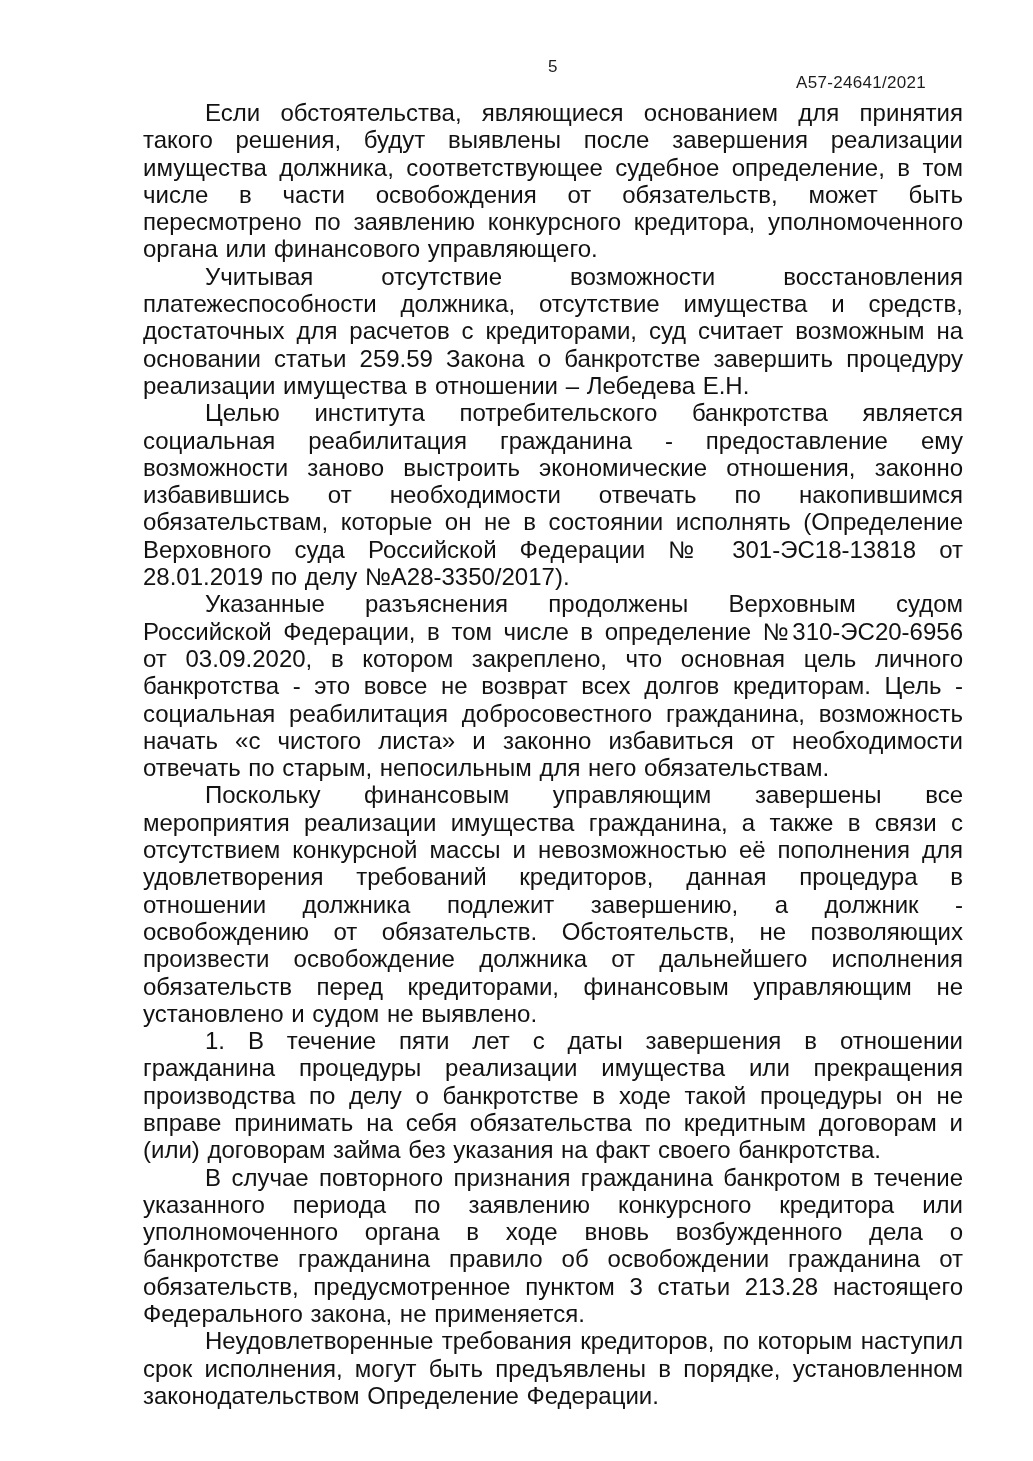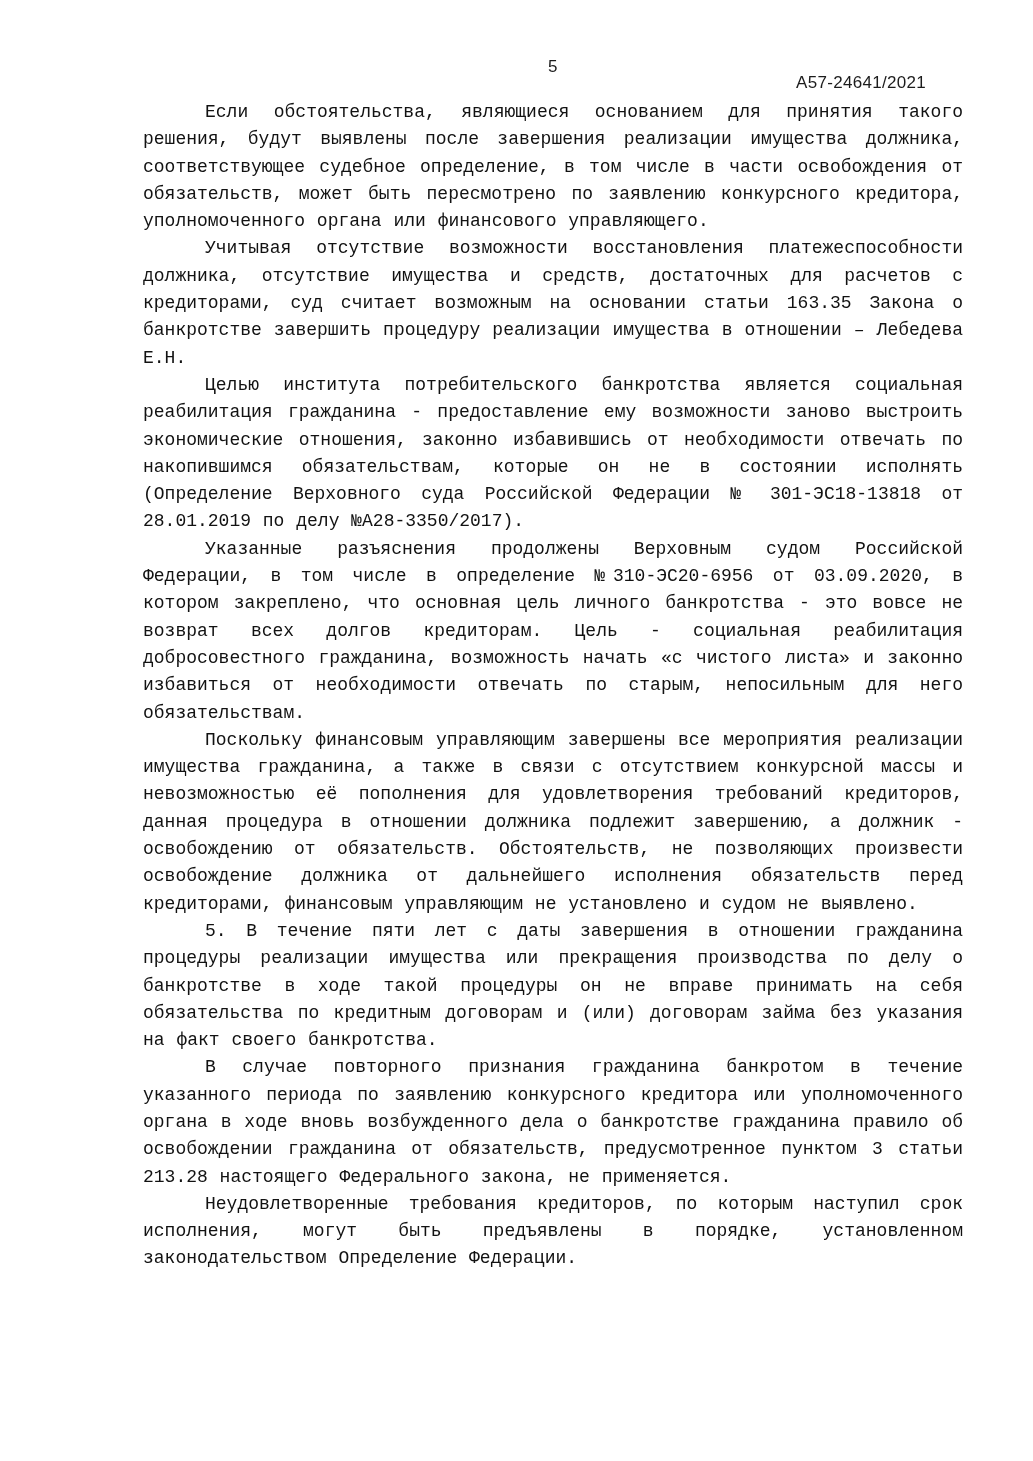--- a/index.html
+++ b/index.html
@@ -38,22 +38,22 @@
     right: 37px;
     top: 16px;
     letter-spacing: 0.3px;
     white-space: nowrap;
   }
   .content {
     position: absolute;
     top: 99px;
     left: 143px;
     width: 820px;
-    font-family: Liberation Mono, monospace;
-    font-size: 18px;
+    font-family: Liberation Sans, sans-serif;
+    font-size: 24px;
     line-height: 27.3px;
     color: #121212;
   }
   .content p {
     margin: 0;
     padding: 0;
     text-align: justify;
     text-indent: 62px;
     word-spacing: 1px;
   }
@@ -63,22 +63,22 @@
 
 <div class="page">
 
   <div class="header">
     <div class="page-number">5</div>
     <div class="case-number">А57-24641/2021</div>
   </div>
 
   <div class="content">
     <p>Если обстоятельства, являющиеся основанием для принятия такого решения, будут выявлены после завершения реализации имущества должника, соответствующее судебное определение, в том числе в части освобождения от обязательств, может быть пересмотрено по заявлению конкурсного кредитора, уполномоченного органа или финансового управляющего.</p>
-    <p>Учитывая отсутствие возможности восстановления платежеспособности должника, отсутствие имущества и средств, достаточных для расчетов с кредиторами, суд считает возможным на основании статьи 163.35 Закона о банкротстве завершить процедуру реализации имущества в отношении – Лебедева Е.Н.</p>
+    <p>Учитывая отсутствие возможности восстановления платежеспособности должника, отсутствие имущества и средств, достаточных для расчетов с кредиторами, суд считает возможным на основании статьи 259.59 Закона о банкротстве завершить процедуру реализации имущества в отношении – Лебедева Е.Н.</p>
     <p>Целью института потребительского банкротства является социальная реабилитация гражданина - предоставление ему возможности заново выстроить экономические отношения, законно избавившись от необходимости отвечать по накопившимся обязательствам, которые он не в состоянии исполнять (Определение Верховного суда Российской Федерации № 301-ЭС18-13818 от 28.01.2019 по делу №А28-3350/2017).</p>
     <p>Указанные разъяснения продолжены Верховным судом Российской Федерации, в том числе в определение №310-ЭС20-6956 от 03.09.2020, в котором закреплено, что основная цель личного банкротства - это вовсе не возврат всех долгов кредиторам. Цель - социальная реабилитация добросовестного гражданина, возможность начать «с чистого листа» и законно избавиться от необходимости отвечать по старым, непосильным для него обязательствам.</p>
     <p>Поскольку финансовым управляющим завершены все мероприятия реализации имущества гражданина, а также в связи с отсутствием конкурсной массы и невозможностью её пополнения для удовлетворения требований кредиторов, данная процедура в отношении должника подлежит завершению, а должник - освобождению от обязательств. Обстоятельств, не позволяющих произвести освобождение должника от дальнейшего исполнения обязательств перед кредиторами, финансовым управляющим не установлено и судом не выявлено.</p>
-    <p>5. В течение пяти лет с даты завершения в отношении гражданина процедуры реализации имущества или прекращения производства по делу о банкротстве в ходе такой процедуры он не вправе принимать на себя обязательства по кредитным договорам и (или) договорам займа без указания на факт своего банкротства.</p>
+    <p>1. В течение пяти лет с даты завершения в отношении гражданина процедуры реализации имущества или прекращения производства по делу о банкротстве в ходе такой процедуры он не вправе принимать на себя обязательства по кредитным договорам и (или) договорам займа без указания на факт своего банкротства.</p>
     <p>В случае повторного признания гражданина банкротом в течение указанного периода по заявлению конкурсного кредитора или уполномоченного органа в ходе вновь возбужденного дела о банкротстве гражданина правило об освобождении гражданина от обязательств, предусмотренное пунктом 3 статьи 213.28 настоящего Федерального закона, не применяется.</p>
     <p>Неудовлетворенные требования кредиторов, по которым наступил срок исполнения, могут быть предъявлены в порядке, установленном законодательством Определение Федерации.</p>
   </div>
 
 </div>
 
 </body></html>

